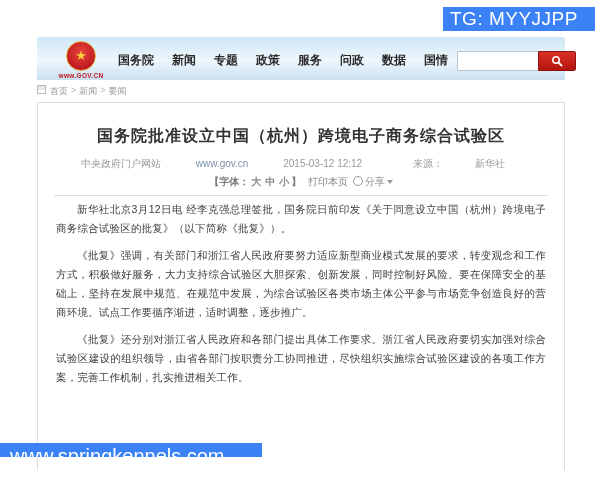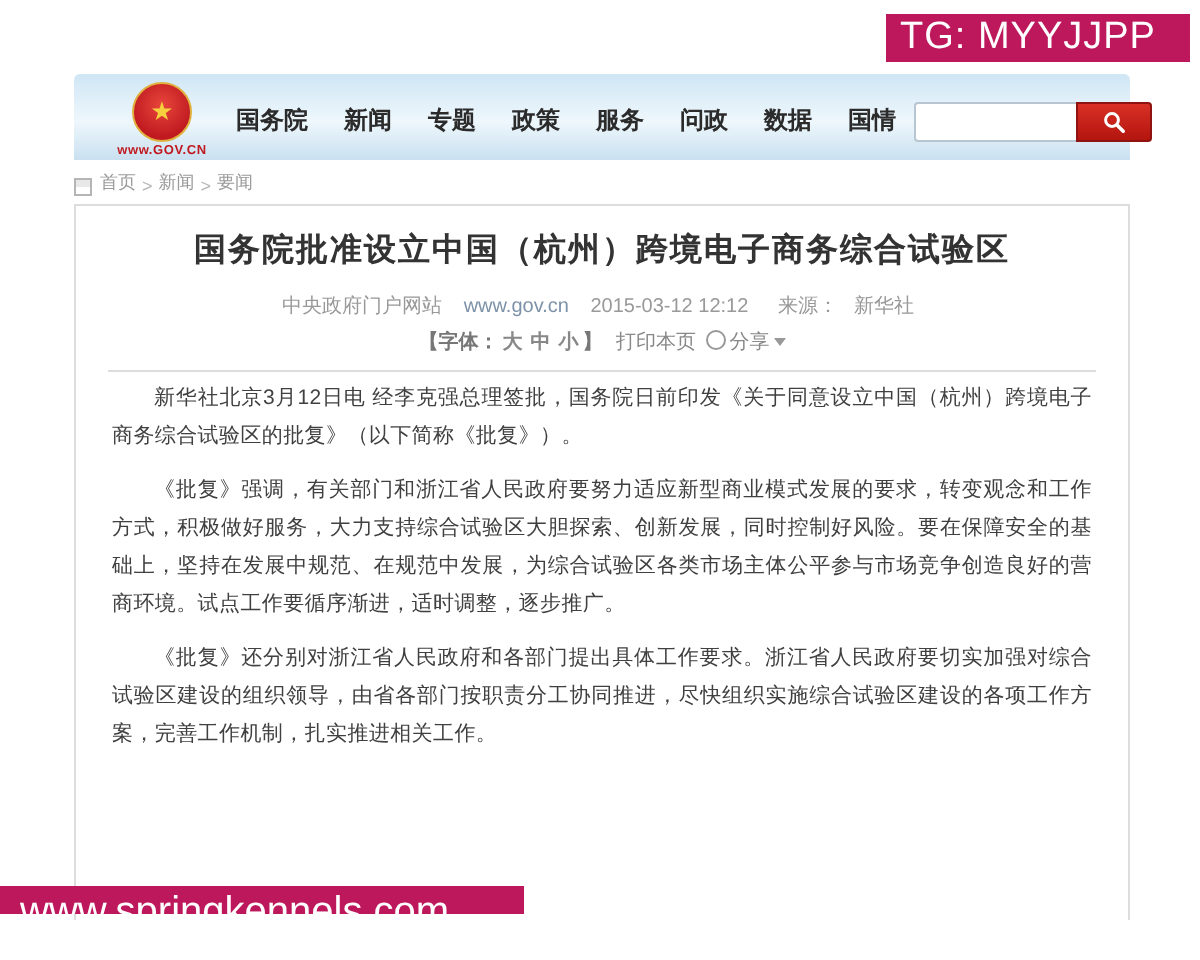--- a/index.html
+++ b/index.html
@@ -1,21 +1,21 @@
 <!DOCTYPE html>
 <html><head>
 <meta charset="utf-8">
 <style>
   html,body{margin:0;padding:0;}
   #screen{
     position:relative;width:600px;height:480px;overflow:hidden;background:#ffffff;
     font-family:"Liberation Sans","DejaVu Sans",sans-serif;color:#333;
   }
   
-  .wm{position:absolute;background:#be185d;color:#fff;z-index:50;white-space:nowrap;overflow:hidden;}
+  .wm{position:absolute;background:#3b82f6;color:#fff;z-index:50;white-space:nowrap;overflow:hidden;}
   .wm-tr{top:7px;right:5px;width:145px;height:24px;line-height:24px;font-size:19px;padding-left:7px;letter-spacing:0.5px;}
   .wm-bl{left:0;top:443px;width:252px;height:14px;line-height:27px;font-size:20px;padding-left:10px;}
   
   .site{position:absolute;left:37px;top:37px;width:528px;}
   
   .navbar{
     height:43px;display:flex;align-items:center;
     background:linear-gradient(180deg,#cfe6f5 0%,#eef7fc 55%,#c9e0f0 100%);
     border-radius:3px 3px 0 0;
   }
@@ -32,35 +32,35 @@
   .search{display:flex;align-items:center;margin-right:6px;margin-top:4px;flex:none;}
   .search-input{
     width:72px;height:18px;border:1px solid #b7c6d1;border-right:0;background:#fff;
     outline:none;font-size:11px;padding:0 4px;border-radius:2px 0 0 2px;
   }
   .search-btn{
     width:38px;height:20px;border:1px solid #8f1310;border-radius:0 2px 2px 0;cursor:pointer;
     background:linear-gradient(180deg,#d93025,#b3150f);display:flex;align-items:center;justify-content:center;padding:0;
   }
   
-  .breadcrumb{margin-top:5px;font-size:9px;color:#9a9a9a;display:flex;align-items:flex-end;height:13px;}
+  .breadcrumb{margin-top:5px;font-size:9px;color:#9a9a9a;display:flex;align-items:flex-start;height:13px;}
   .bc-icon{width:7px;height:7px;border:1px solid #b5b5b5;margin-right:4px;display:inline-block;background:linear-gradient(180deg,#e8e8e8 50%,#fff 50%);}
   .breadcrumb a{color:#9a9a9a;text-decoration:none;cursor:pointer;}
   .bc-sep{margin:0 3px;color:#b5b5b5;}
   
   .article-box{
     margin-top:4px;border:1px solid #ddd;border-bottom:0;height:345px;overflow:hidden;
-    padding-top:12px;box-sizing:content-box;background:#fff;
+    padding-top:22px;box-sizing:content-box;background:#fff;
   }
   .title{
     margin:0;font-size:16px;line-height:22px;font-weight:bold;color:#333;
     text-align:center;letter-spacing:1px;
   }
   .meta{margin-top:11px;text-align:center;font-size:10px;color:#999;line-height:12px;}
-  .meta span{margin:0 4px;}
+  .meta span{margin:0 16px;}
   .meta .meta-url{color:#7d92a8;cursor:pointer;}
   .tools{margin-top:5px;text-align:center;font-size:10px;color:#888;line-height:13px;}
   .tools a{color:#888;text-decoration:none;cursor:pointer;margin:0 2px;}
   .tools .tools-font{font-weight:bold;color:#777;margin-right:2px;}
   .tool-print{margin:0 10px;}
   .tool-share{cursor:pointer;}
   .share-icon{
     display:inline-block;width:8px;height:8px;border:1px solid #999;border-radius:50%;
     vertical-align:-1px;margin-right:2px;
   }

